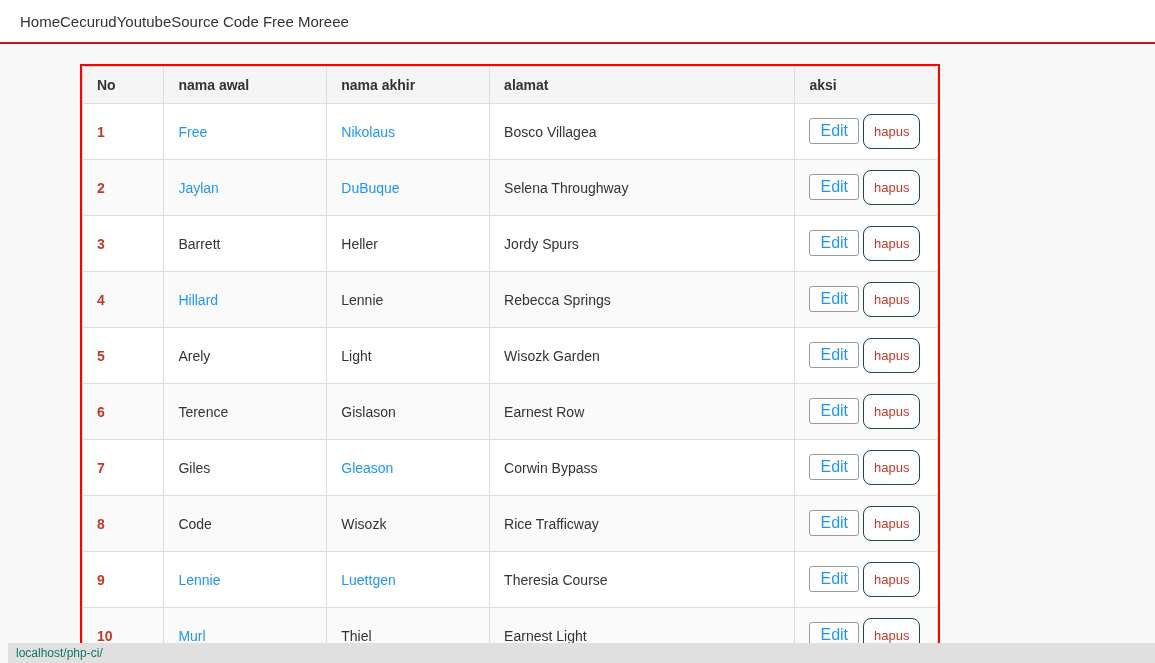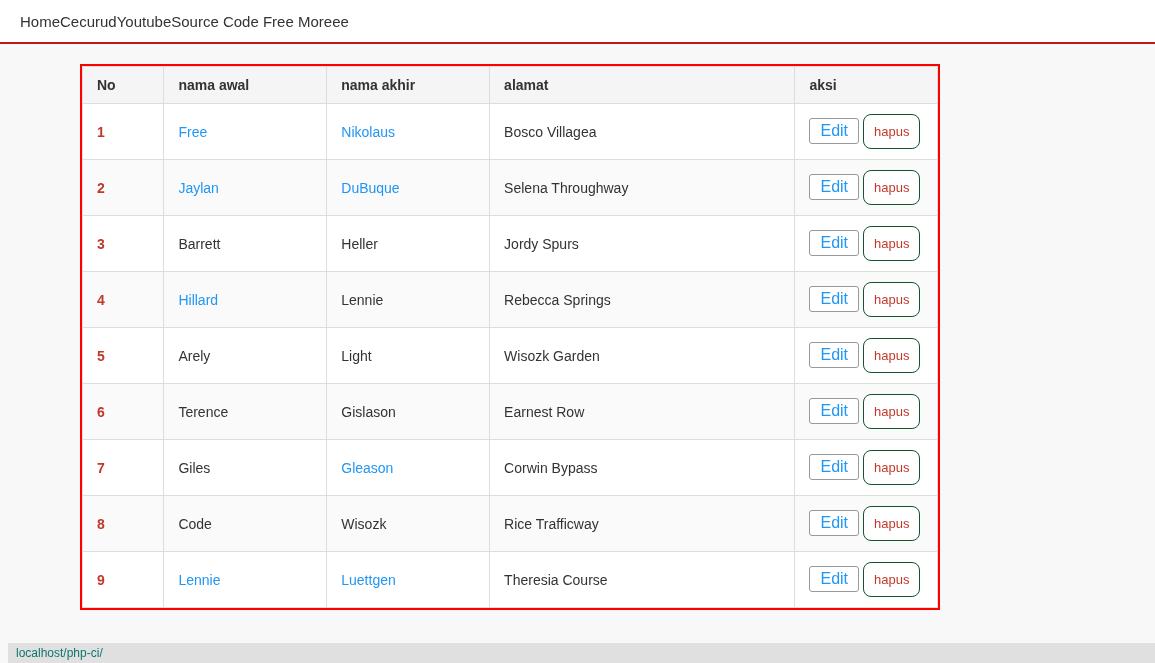--- a/index.html
+++ b/index.html
@@ -211,20 +211,27 @@
             <td class="col-alamat">Rice Trafficway</td>
             <td class="col-aksi"><button class="btn-edit">Edit</button><button class="btn-hapus">hapus</button></td>
           </tr>
           <tr>
             <td class="col-no cell-no">9</td>
             <td class="col-nama-awal cell-blue">Lennie</td>
             <td class="col-nama-akhir cell-blue">Luettgen</td>
             <td class="col-alamat">Theresia Course</td>
             <td class="col-aksi"><button class="btn-edit">Edit</button><button class="btn-hapus">hapus</button></td>
           </tr>
+          <tr>
+            <td class="col-no cell-no">10</td>
+            <td class="col-nama-awal cell-blue">Murl</td>
+            <td class="col-nama-akhir">Thiel</td>
+            <td class="col-alamat">Earnest Light</td>
+            <td class="col-aksi"><button class="btn-edit">Edit</button><button class="btn-hapus">hapus</button></td>
+          </tr>
         </tbody>
     </table>
   </div>
 
   
   <div class="pagination-area">
     <div class="pagination-box">
       
       
       

